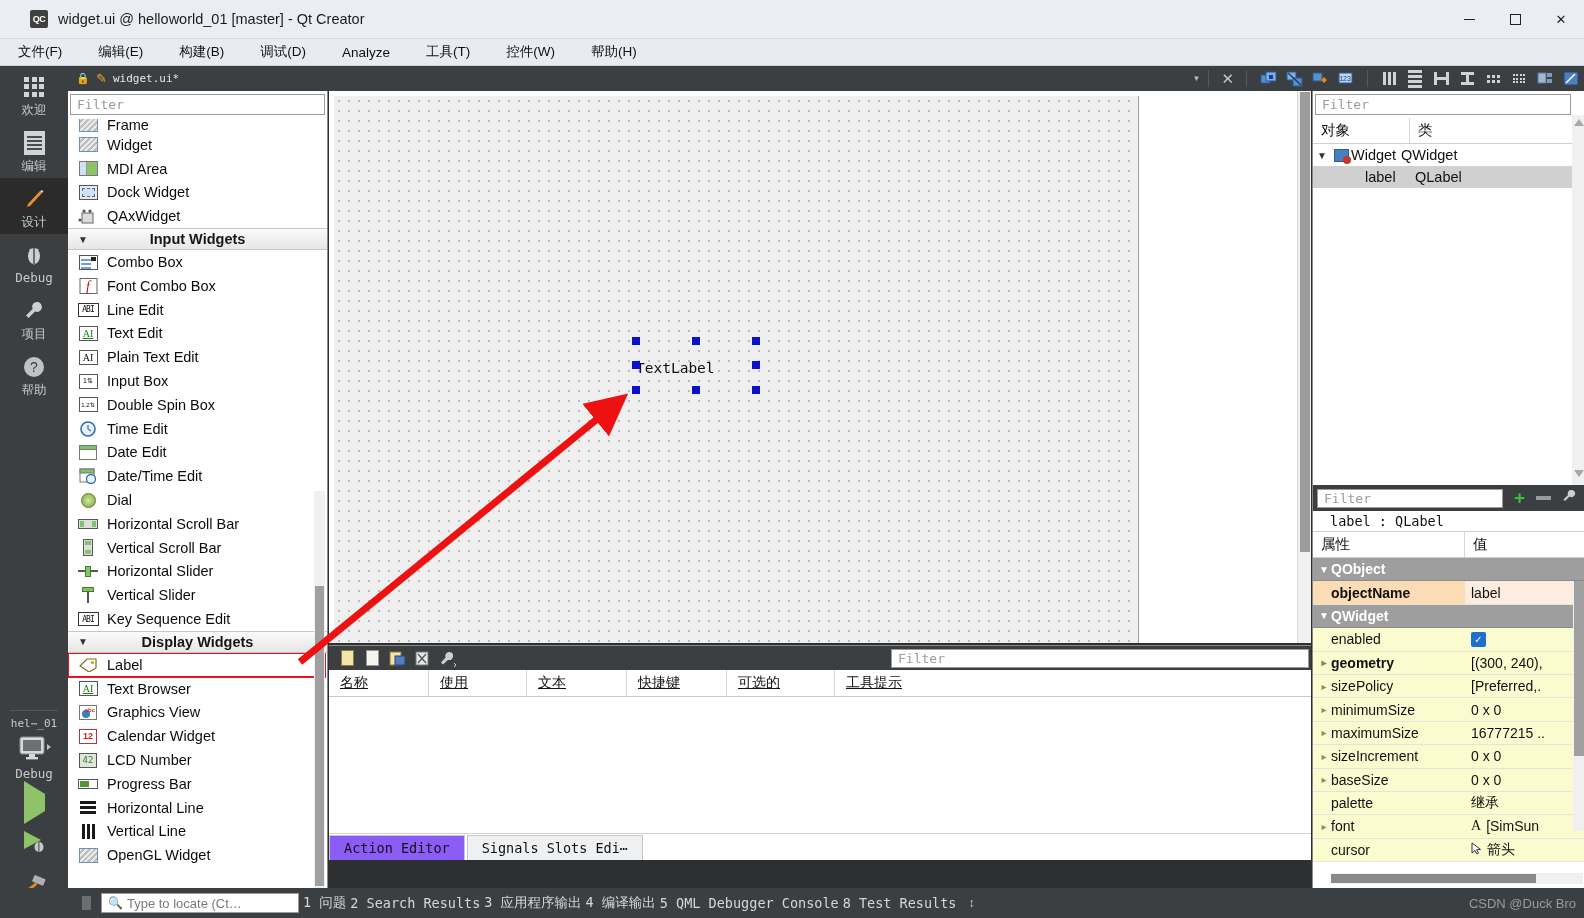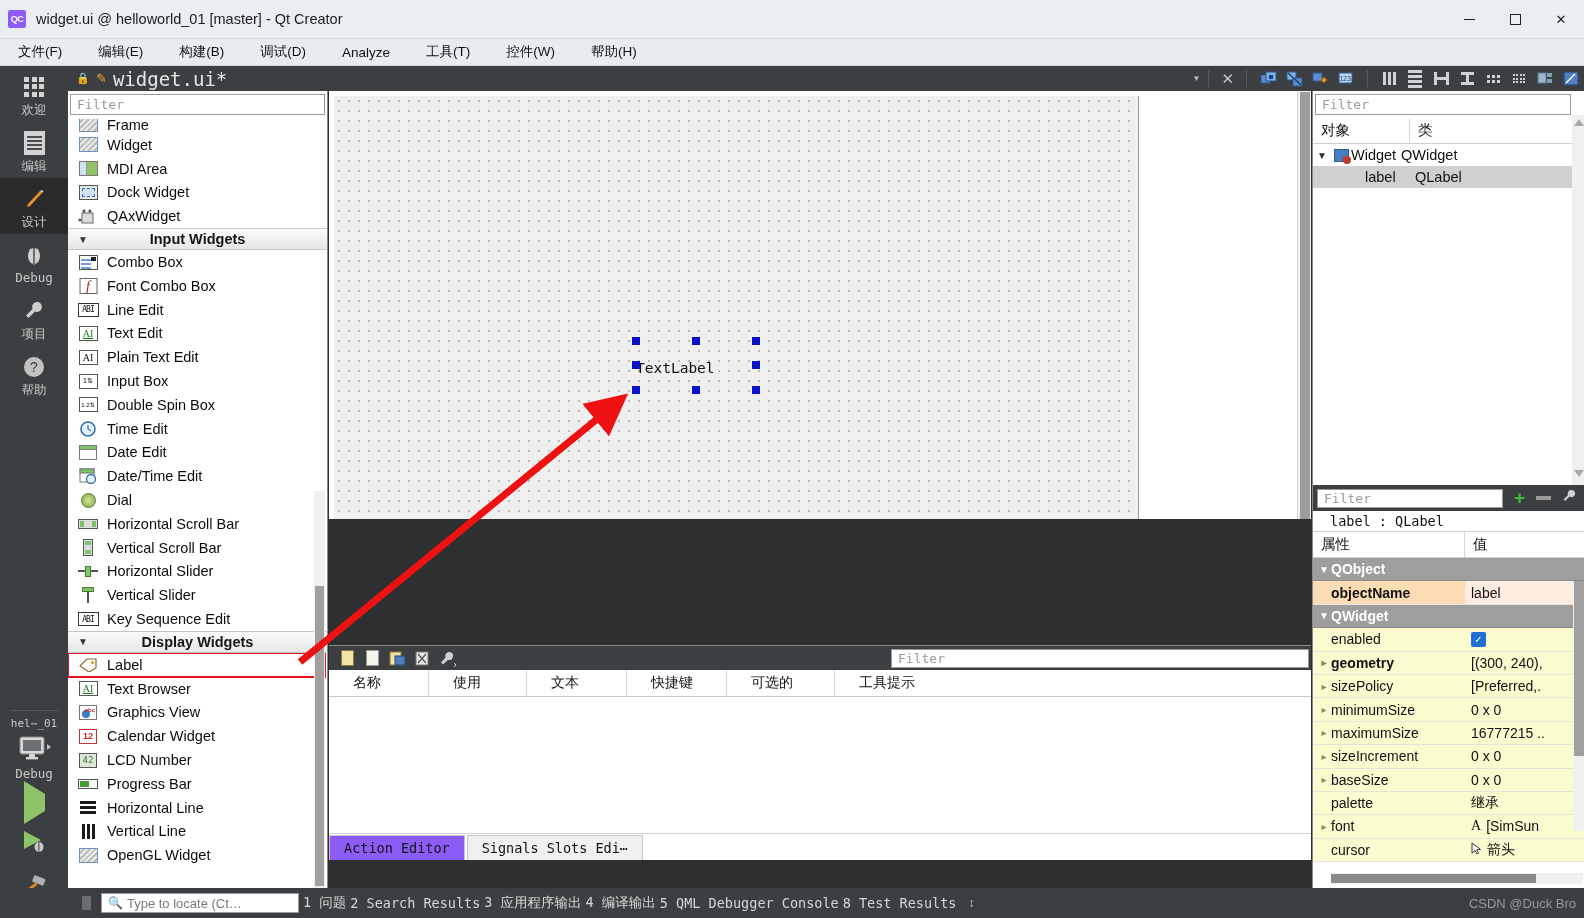--- a/index.html
+++ b/index.html
@@ -16,22 +16,22 @@
   }
 
   
   .titlebar {
     position: absolute; left: 0; top: 0; width: 1584px; height: 39px;
     background: #eaeef3;
     display: flex; align-items: center;
     border-bottom: 1px solid #d6dbe1;
   }
   .title-icon {
-    width: 18px; height: 18px; margin-left: 8px; margin-right: 10px;
-    background: #8b5cf6; border-radius: 2px;
+    width: 18px; height: 18px; margin-left: 30px; margin-right: 10px;
+    background: #404040; border-radius: 2px;
     color: #fff; font-size: 9px; font-weight: bold;
     display: flex; align-items: center; justify-content: center;
     letter-spacing: -0.5px;
   }
   .title-text { font-size: 14.5px; color: #1b1b1b; }
   .win-btns { margin-left: auto; display: flex; height: 39px; }
   .win-btn {
     width: 46px; height: 39px; display: flex; align-items: center; justify-content: center;
     color: #222; font-size: 13px;
   }
@@ -77,21 +77,21 @@
   .tri { width: 0; height: 0; border-left: 21px solid #8ec36a; border-top: 13px solid transparent; border-bottom: 13px solid transparent; }
 
   
   .filebar {
     position: absolute; left: 68px; top: 66px; width: 1516px; height: 25px;
     background: #3c3f41; display: flex; align-items: center;
   }
   .lock-ic { width: 18px; text-align: center; color: #9aa0a6; font-size: 11px; margin-left: 6px; }
   .pencil-ic { color: #f0a030; font-size: 13px; margin: 0 6px 0 4px; }
   .filename {
-    color: #e6e6e6; font-size: 19px; font-family: "DejaVu Sans Mono", monospace;
+    color: #e6e6e6; font-size: 11px; font-family: "DejaVu Sans Mono", monospace;
   }
   .fb-caret { margin-left: auto; color: #bbb; font-size: 8px; }
   .fb-sep { width: 1px; height: 17px; background: #575a5c; margin: 0 8px; }
   .fb-x { color: #c8c8c8; font-size: 15px; padding: 0 4px; }
   .tb-ic {
     width: 24px; height: 22px; display: inline-flex; align-items: center; justify-content: center;
     margin: 0 1px;
   }
   .bars3 { display: flex; gap: 2px; }
   .bars3 i { width: 3px; height: 13px; background: #cfd3d6; display: block; }
@@ -182,21 +182,21 @@
 
   
   .wb-scroll {
     position: absolute; right: 2px; top: 400px; width: 11px; height: 400px;
     background: #f0f0f0;
   }
   .wb-thumb { position:absolute; left:1px; top:95px; width:9px; height:300px; background:#a0a0a0; }
 
   
   .formarea {
-    position: absolute; left: 329px; top: 91px; width: 982px; height: 428px;
+    position: absolute; left: 329px; top: 91px; width: 982px; height: 552px;
     background: #ffffff; overflow: hidden;
   }
   .formcanvas {
     position: absolute; left: 5px; top: 5px; width: 805px; height: 547px;
     background-color: #efefef;
     background-image: radial-gradient(#b8b8b8 0.7px, transparent 0.8px);
     background-size: 10px 10px;
     border-right: 1px solid #9a9a9a;
   }
   .textlabel {
@@ -225,22 +225,23 @@
   .ae-filter {
     margin-left: auto; margin-right: 2px; width: 418px; height: 19px; background: #fff;
     border: 1px solid #999; font-family: "DejaVu Sans Mono", monospace;
     font-size: 13px; color: #9b9b9b; display: flex; align-items: center; padding-left: 6px;
   }
   .ae-head {
     display: flex; height: 27px; border-bottom: 1px solid #c9c9c9;
     background: #fff; font-size: 14px; color: #111;
   }
   .ae-head div {
-    display: flex; align-items: center; padding-left: 24px;
+    display: flex; align-items: center; padding-left: 11px;
     border-right: 1px solid #d6d6d6;
+    text-decoration: underline;
   }
   .ae-tabs {
     position: absolute; bottom: 0; left: 0; width: 982px; height: 27px;
     background: #ffffff; display: flex; align-items: flex-end;
     border-top: 1px solid #d0d0d0;
   }
   .ae-tab {
     height: 25px; display: flex; align-items: center; padding: 0 14px;
     font-family: "DejaVu Sans Mono", monospace; font-size: 13.5px; color: #111;
     background: #eef0f2; border: 1px solid #c6c6c6; border-bottom: none; margin-right: 2px;

